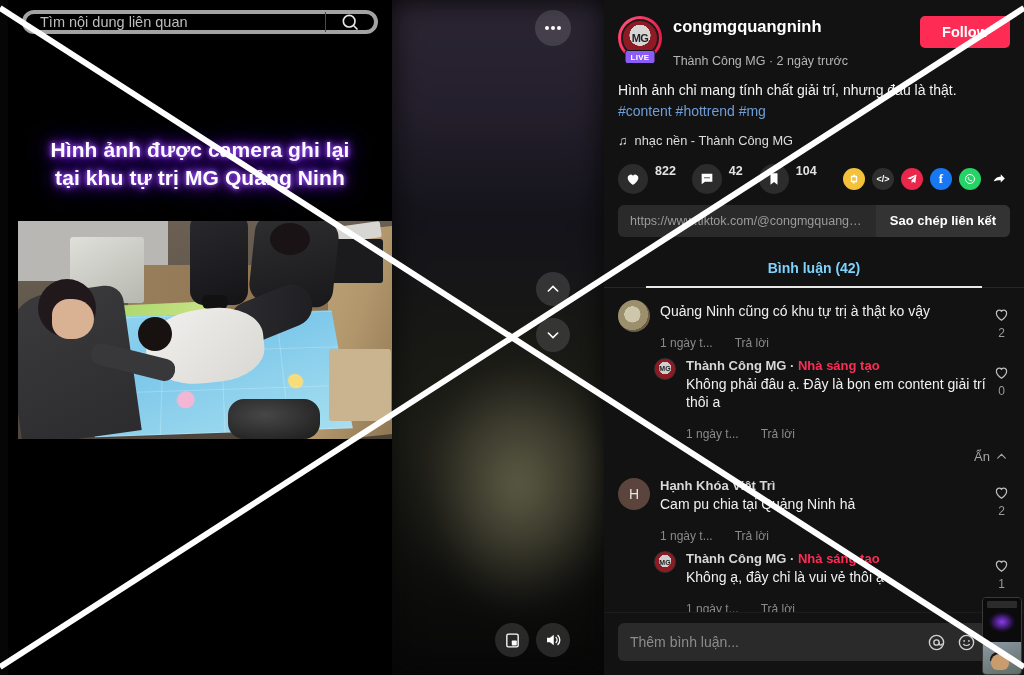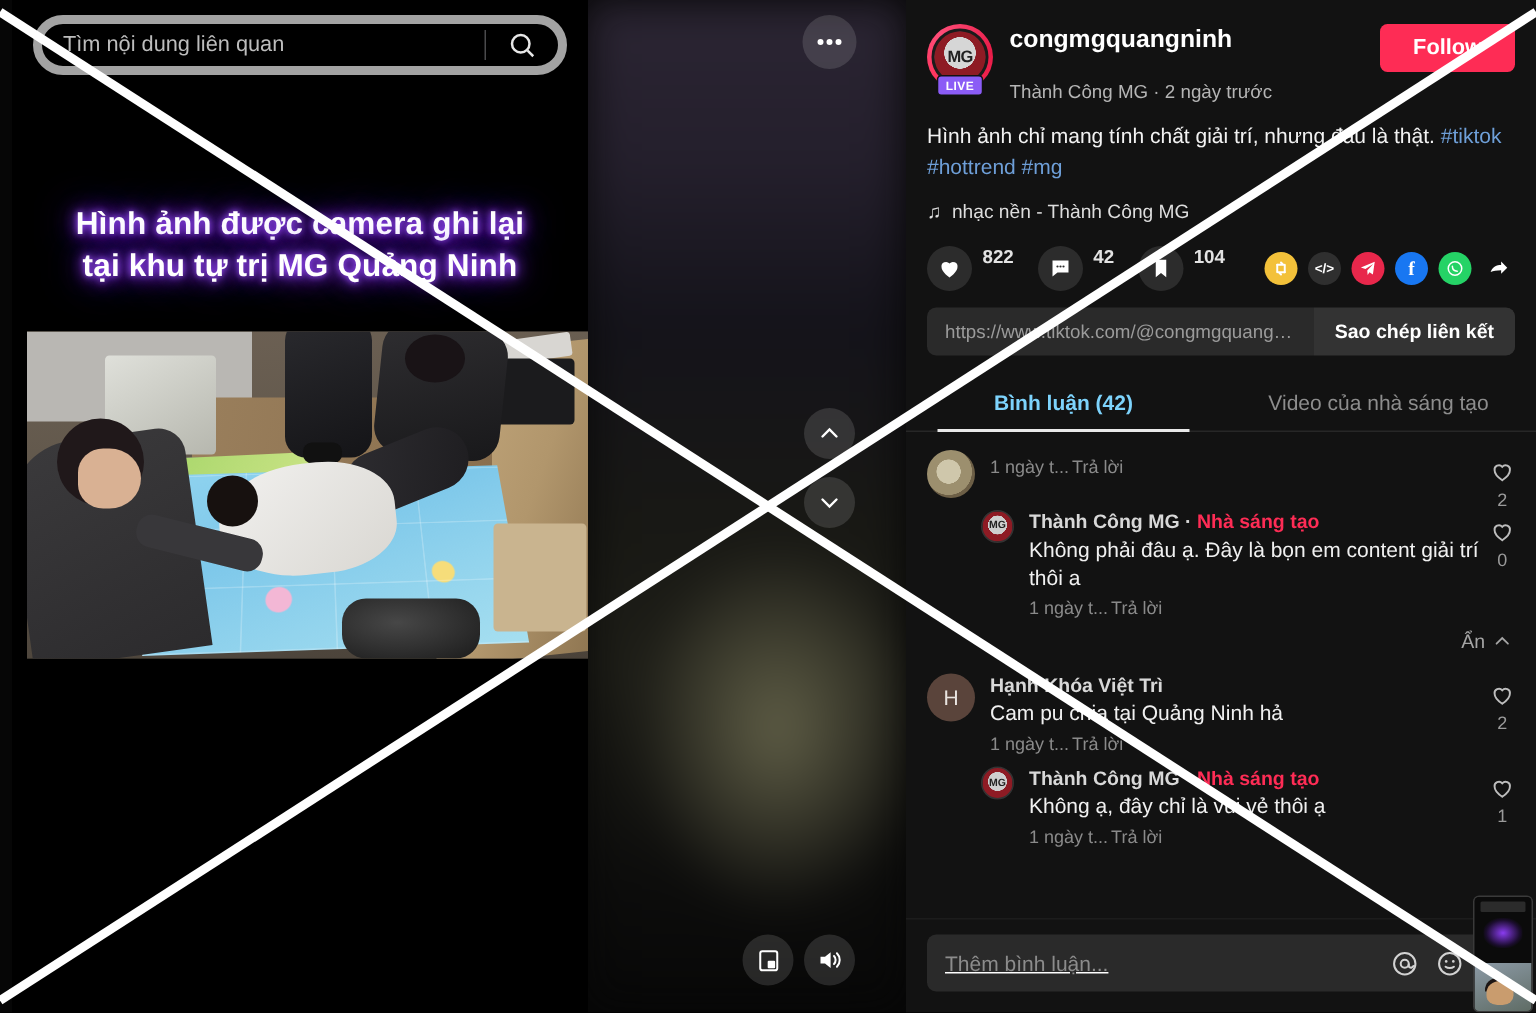--- a/index.html
+++ b/index.html
@@ -84,22 +84,22 @@
   .shoe1 { position:absolute; left:184px; top:74px; width:26px; height:14px; background:#111; border-radius:6px; }
   .bag { position:absolute; left:210px; top:178px; width:92px; height:40px;
     background: radial-gradient(ellipse at 40% 40%, #474747, #1b1b1b); border-radius:16px; }
   .box-r { position:absolute; right:8px; top:128px; width:62px; height:72px; background:#c9b48f; border-radius:3px; }
   .shelfbox { position:absolute; left:52px; top:16px; width:74px; height:66px;
     background: linear-gradient(150deg,#dfe0da,#b6b7ae); border-radius:3px; }
   .shelfbox2 { position:absolute; left:58px; top:84px; width:64px; height:58px; background:#7d8077; border-radius:3px; }
 
   
   .searchbar {
-    position: absolute; left: 22px; top: 10px; width: 356px; height: 40px;
-    border: 6px solid #a3a3a3; border-radius: 20px; background: rgba(0,0,0,.35);
+    position: absolute; left: 22px; top: 10px; width: 356px; height: 24px;
+    border: 4px solid #a3a3a3; border-radius: 20px; background: rgba(0,0,0,.35);
     display: flex; align-items: center;
   }
   .searchbar .ph { flex:1; padding-left:14px; color:#bdbdbd; font-size:14.5px; }
   .searchbar .divider { width:1px; height:20px; background:#4a4a4c; }
   .searchbar .sicon { width:48px; display:flex; align-items:center; justify-content:center; }
 
   
   .rbtn {
     position:absolute; border-radius:50%; background: rgba(255,255,255,.13);
     display:flex; align-items:center; justify-content:center; color:#fff;
@@ -169,27 +169,27 @@
   .cav { width:32px; height:32px; border-radius:50%; flex:0 0 32px; display:flex; align-items:center; justify-content:center; font-size:14px; color:#e9e4e0; }
   .cav.photo1 { background: radial-gradient(circle at 45% 45%, #cfc7ab 0 32%, #9c8f6e 33% 62%, #6d5f46 63% 100%); }
   .cav.letter { background:#5a443b; }
   .cav.mg { width:22px; height:22px; flex:0 0 22px; border-radius:50%;
     background: radial-gradient(circle at 50% 45%, #cfcfcf 0 42%, #8e1b24 43% 100%);
     font-size:7px; font-weight:bold; color:#222; border:1px solid #333; }
   .cbody { flex:1; min-width:0; }
   .cname { font-size:13px; font-weight:bold; color:#d8d8d8; }
   .cname .badge { color:#fe2c55; font-weight:bold; }
   .ctext { font-size:14px; color:#f0f0f0; margin-top:2px; line-height:1.35; }
-  .cmeta { font-size:12px; color:#8a8a8a; margin-top:4px; display:flex; gap:2px; }
+  .cmeta { font-size:12px; color:#8a8a8a; margin-top:15px; display:flex; gap:22px; }
   .clike { position:absolute; right:0; top:6px; display:flex; flex-direction:column; align-items:center; gap:3px; }
   .clikenum { font-size:12px; color:#9a9a9a; }
   .reply { margin-left:36px; }
   .hide { text-align:right; font-size:13px; color:#a5a5a5; padding-right:2px; display:flex; justify-content:flex-end; align-items:center; gap:5px; }
 
-  .cinputwrap { padding: 10px 14px 14px 14px; background:#121212; border-top:1px solid #1c1c1c; display:flex; align-items:center; gap:10px;text-decoration:underline; }
+  .cinputwrap { padding: 10px 14px 14px 14px; background:#121212; border-top:1px solid #1c1c1c; display:flex; align-items:center; gap:10px; }
   .cinput { flex:1; height:38px; background:#2a2a2a; border-radius:6px; display:flex; align-items:center; padding:0 12px; }
   .cinput .cph { flex:1; font-size:14px; color:#8c8c8c; }
   .cinput .ci { width:22px; height:22px; margin-left:8px; display:flex; align-items:center; justify-content:center; }
   .postbtn { font-size:14px; color:#6a6a6a; font-weight:bold; }
 
   
   .minip {
     position:absolute; right:2px; bottom:0; width:40px; height:78px;
     background:#1a1a1a; border:1px solid #3a3a3a; border-radius:4px; overflow:hidden;
   }
@@ -306,21 +306,21 @@
             <span>Thành Công MG</span>
             <span>·</span>
             <span>2 ngày trước</span>
           </div>
         </div>
         <button class="followBtn">Follow</button>
       </div>
 
       <div class="desc">
         <span>Hình ảnh chỉ mang tính chất giải trí, nhưng đau là thật.</span>
-        <span class="tag">#tiktok</span>
+        <span class="tag">#content</span>
         <span class="tag">#hottrend</span>
         <span class="tag">#mg</span>
       </div>
 
       <div class="music">
         <span>♫</span>
         <span>nhạc nền - Thành Công MG</span>
       </div>
     </div>
 
@@ -381,29 +381,29 @@
       </div>
     </div>
 
     <div class="linkrow">
       <div class="linktext">https://www.tiktok.com/@congmgquangninh/...</div>
       <div class="copybtn">Sao chép liên kết</div>
     </div>
 
     <div class="tabs">
       <div class="tab active">Bình luận (42)</div>
-      <div class="tab">Video của nhà sáng tạo</div>
     </div>
 
     <div class="comments">
 
       <div class="cthread">
         <div class="crow">
           <div class="cav photo1"></div>
           <div class="cbody">
+            <div class="ctext">Quảng Ninh cũng có khu tự trị à thật ko vậy</div>
             <div class="cmeta">
               <span>1 ngày t...</span>
               <span>Trả lời</span>
             </div>
           </div>
           <div class="clike">
             <svg width="17" height="17" viewBox="0 0 24 24" fill="none" stroke="#bdbdbd" stroke-width="1.8">
                 <path d="M12 20s-7.2-4.6-7.2-9.3A4.1 4.1 0 0 1 12 7.4a4.1 4.1 0 0 1 7.2 3.3C19.2 15.4 12 20 12 20z"></path>
               </svg>
             <span class="clikenum">2</span>

